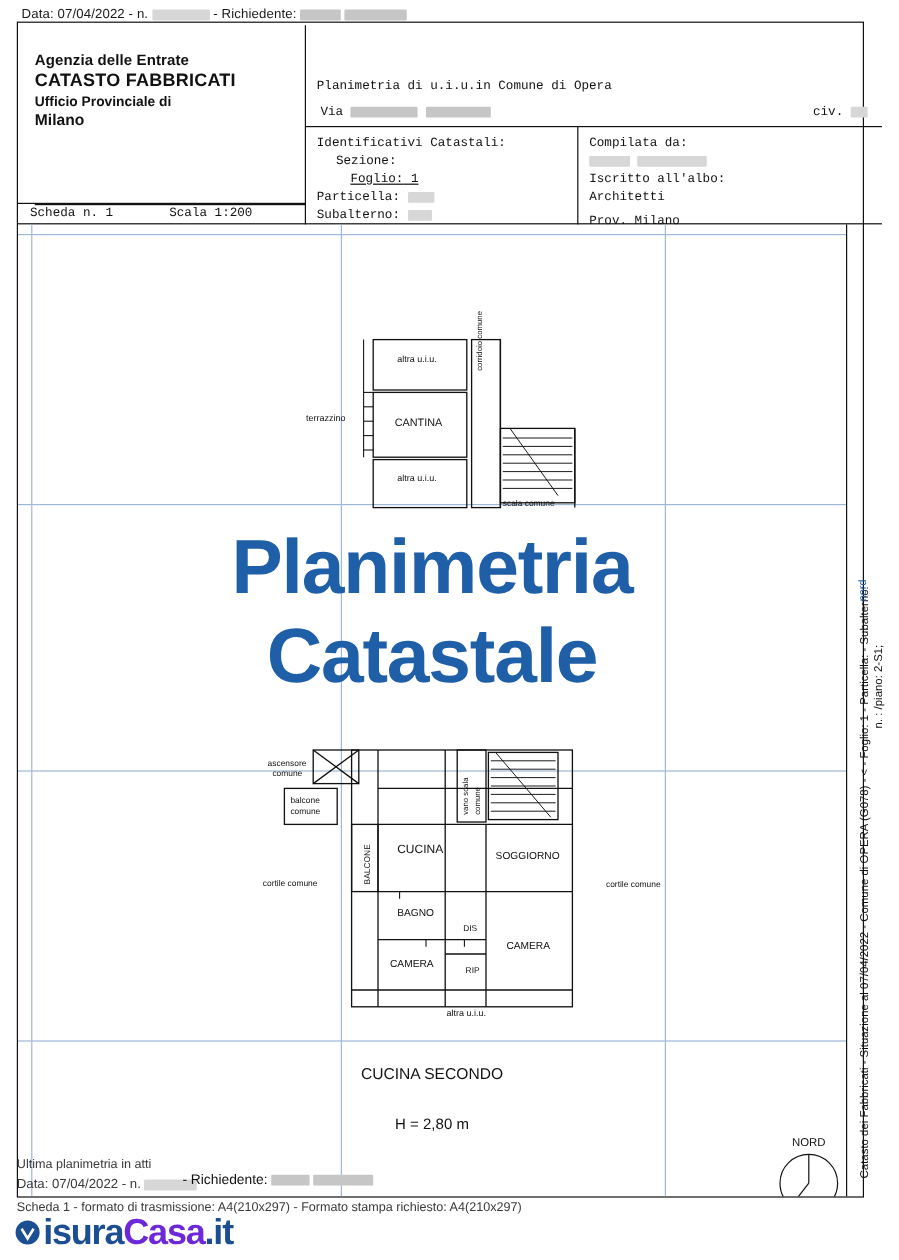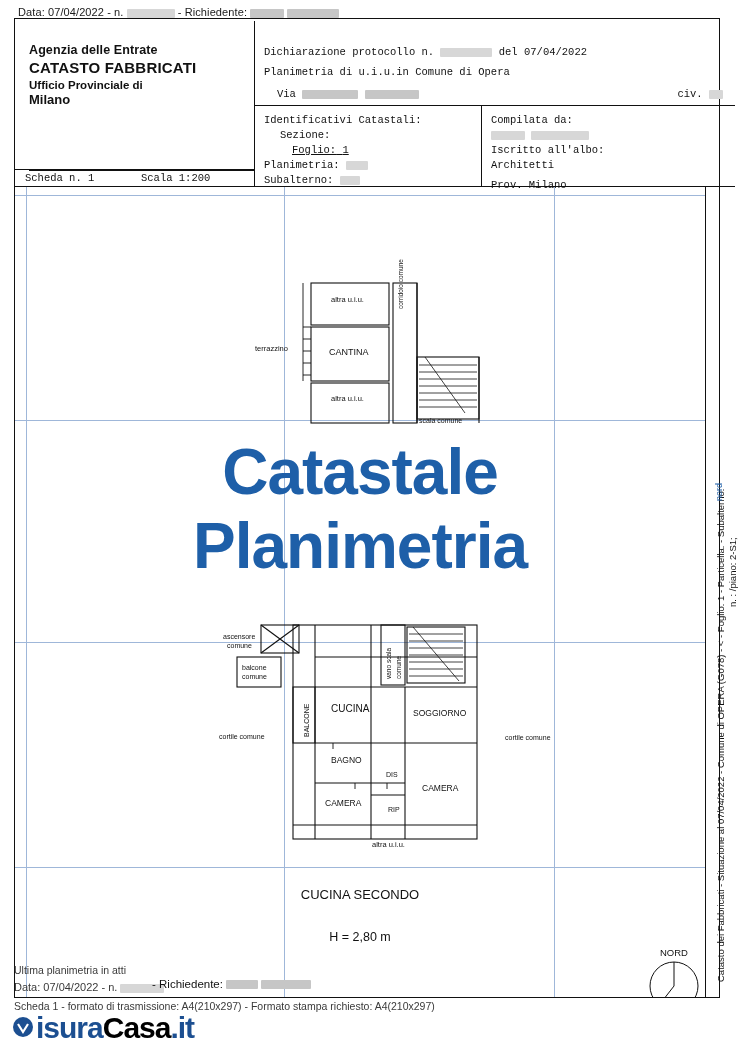--- a/index.html
+++ b/index.html
@@ -75,21 +75,21 @@
     font-family: "Liberation Mono", monospace;
     font-size: 10.5px;
   }
   .proto .row1 {
     position: absolute; left: 9px; top: 9px; white-space: nowrap;
   }
   .proto .row2 {
     position: absolute; left: 9px; top: 29px; white-space: nowrap;
   }
   .proto .row3 {
-    position: absolute; left: 22px; top: 51px; white-space: nowrap;
+    position: absolute; left: 12px; top: 51px; white-space: nowrap;
   }
   .proto .civ {
     position: absolute; right: 12px; top: 51px; white-space: nowrap;
   }
   .proto .hsep {
     position: absolute; left: 0; top: 68px; width: 480px;
     border-top: 1px solid #111;
   }
   .proto .vsep {
     position: absolute; left: 226px; top: 68px; width: 0; height: 82px;
@@ -236,21 +236,21 @@
 
   
   .brand {
     position: absolute;
     left: 10px; top: 1011px;
     font-size: 30px;
     font-weight: bold;
     letter-spacing: -1px;
     color: #1c4f91;
   }
-  .brand .accent { color: #000000; margin-top: 24px; }
+  .brand .accent { color: #6d28d9; margin-top: 24px; }
   .brand .dotit { color: #1c4f91; }
   .brand-logo {
     position: absolute;
     left: 12px; top: 1016px;
     width: 22px; height: 22px;
   }
 </style>
 </head>
 <body>
 
@@ -267,26 +267,20 @@
   <div class="sheet">
 
     <div class="agency-box">
       <div class="l1">Agenzia delle Entrate</div>
       <div class="l2">CATASTO FABBRICATI</div>
       <div class="l3">Ufficio Provinciale di</div>
       <div class="l4">Milano</div>
     </div>
 
     <div class="proto">
-      <div class="row1">
-        <span>Dichiarazione protocollo n.</span>
-        <span class="redact" style="width:52px"></span>
-        <span>del</span>
-        <span>07/04/2022</span>
-      </div>
       <div class="row2">Planimetria di u.i.u.in Comune di Opera</div>
       <div class="row3">
         <span>Via</span>
         <span class="redact dark" style="width:56px"></span>
         <span class="redact dark" style="width:54px"></span>
       </div>
       <div class="civ">
         <span>civ.</span>
         <span class="redact" style="width:14px"></span>
       </div>
@@ -295,21 +289,21 @@
       <div class="vsep"></div>
 
       <div class="ident">
         <div>Identificativi Catastali:</div>
         <div class="ind1">Sezione:</div>
         <div class="ind2">
           <span>Foglio:</span>
           <span>1</span>
         </div>
         <div>
-          <span>Planimetria:</span>
+          <span>Particella:</span>
           <span class="redact" style="width:22px"></span>
         </div>
         <div>
           <span>Subalterno:</span>
           <span class="redact" style="width:20px"></span>
         </div>
       </div>
 
       <div class="comp">
         <div>Compilata da:</div>
@@ -419,22 +413,22 @@
       </svg>
 
       <div class="plan-label" style="left:316px; top:108px; font-size:7.5px">altra u.i.u.</div>
       <div class="plan-label" style="left:240px; top:157px; font-size:7.5px">terrazzino</div>
       <div class="plan-label" style="left:314px; top:160px; font-size:9px">CANTINA</div>
       <div class="plan-label" style="left:382px; top:122px; font-size:6.5px; transform:rotate(-90deg); transform-origin:left top;">corridoio comune</div>
       <div class="plan-label" style="left:316px; top:207px; font-size:7.5px">altra u.i.u.</div>
       <div class="plan-label" style="left:404px; top:230px; font-size:7px">scala comune</div>
 
       <div class="watermark">
+        <div>Planimetria</div>
         <div>Catastale</div>
-        <div>Planimetria</div>
       </div>
 
       <div class="plan-label" style="left:208px; top:446px; font-size:7px">ascensore</div>
       <div class="plan-label" style="left:212px; top:455px; font-size:7px">comune</div>
       <div class="plan-label" style="left:227px; top:477px; font-size:7px">balcone</div>
       <div class="plan-label" style="left:227px; top:486px; font-size:7px">comune</div>
       <div class="plan-label" style="left:370px; top:492px; font-size:6.5px; transform:rotate(-90deg); transform-origin:left top;">vano scala</div>
       <div class="plan-label" style="left:380px; top:492px; font-size:6.5px; transform:rotate(-90deg); transform-origin:left top;">comune</div>
       <div class="plan-label" style="left:316px; top:516px; font-size:10px">CUCINA</div>
       <div class="plan-label" style="left:398px; top:521px; font-size:8.5px">SOGGIORNO</div>

